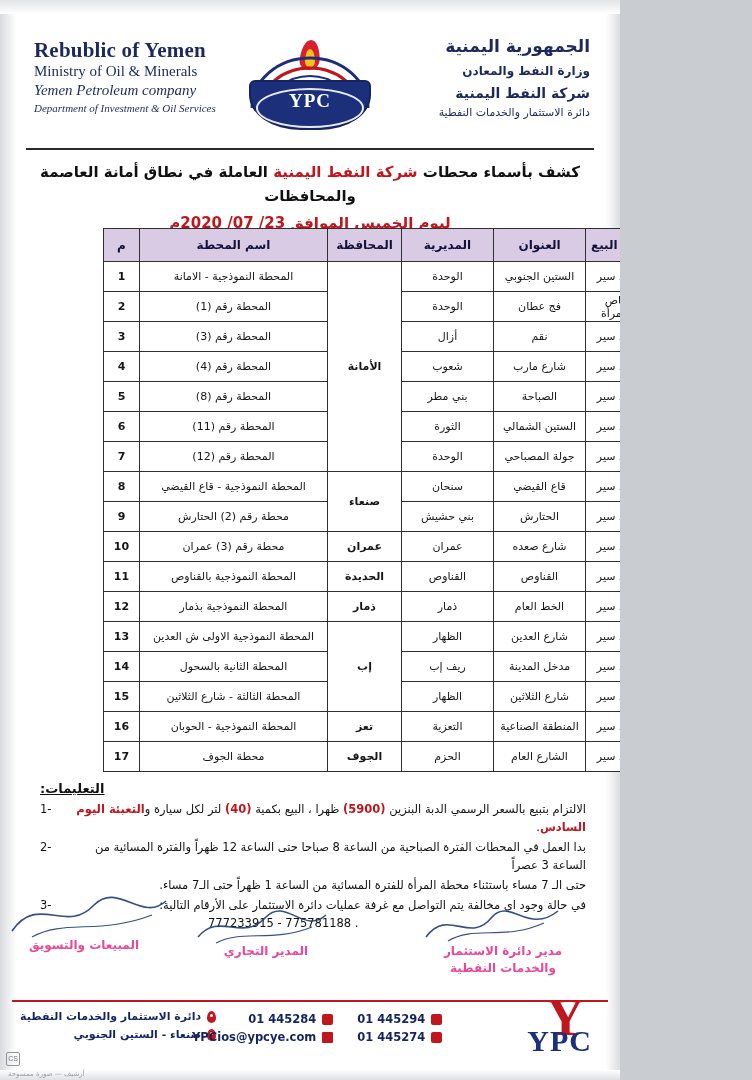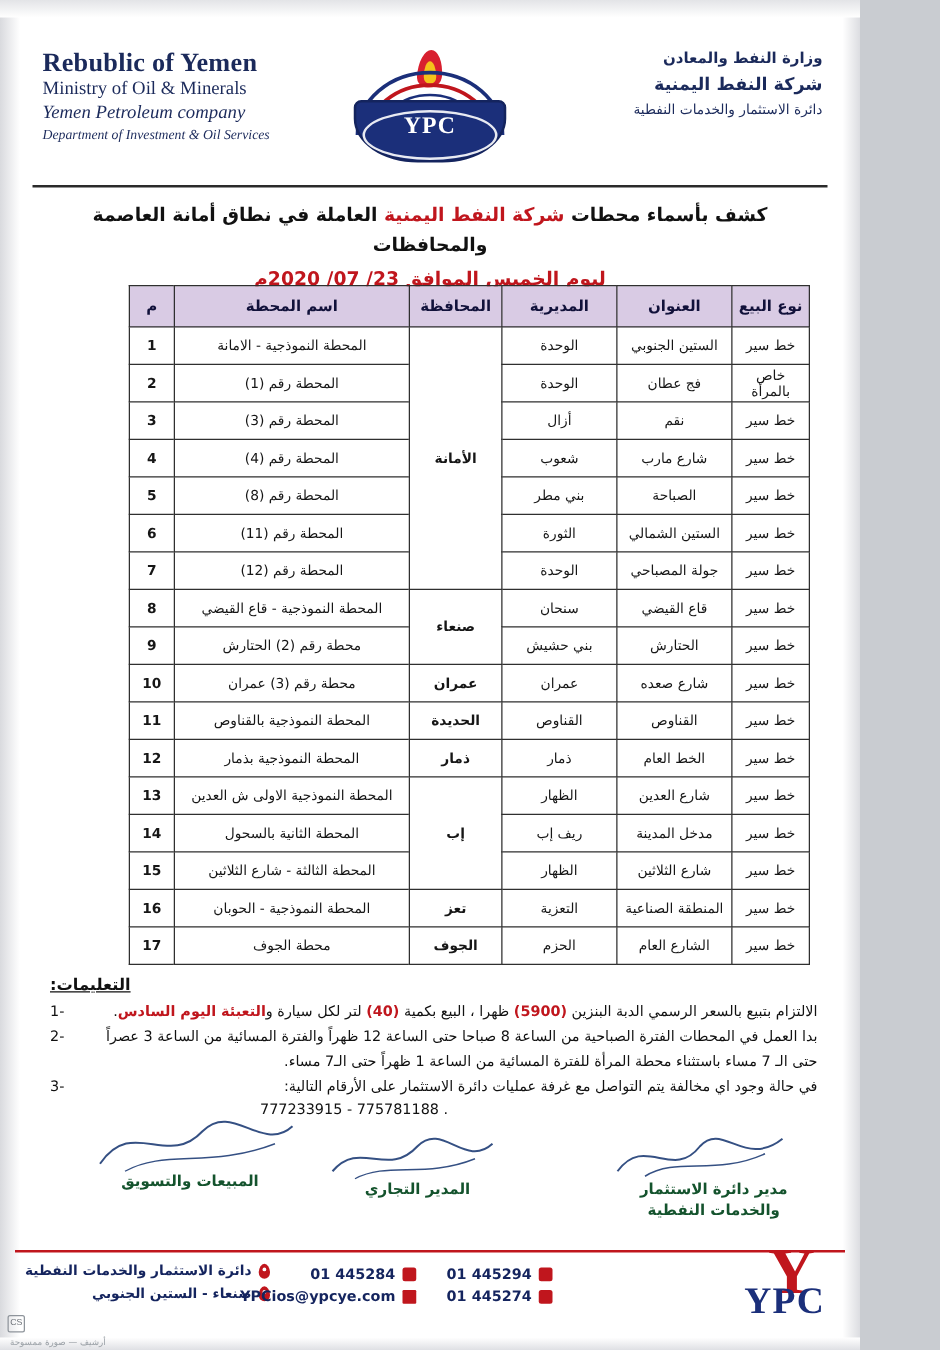--- a/index.html
+++ b/index.html
@@ -5,21 +5,21 @@
   html, body {
     margin: 0;
     padding: 0;
     background: #c9ccd1;
   }
   body {
     font-family: "Liberation Sans", sans-serif;
   }
   .page {
     position: relative;
-    width: 688px;
+    width: 620px;
     height: 1080px;
     background: #ffffff;
     overflow: hidden;
   }
   
   .paper-edge-left {
     position: absolute;
     left: 0; top: 0; bottom: 0;
     width: 16px;
     background: linear-gradient(to right, #d9dade, #ffffff);
@@ -329,21 +329,21 @@
     right: 36px;
     height: 90px;
     direction: rtl;
   }
   .sign {
     position: absolute;
     text-align: center;
     font-family: "DejaVu Sans", sans-serif;
     font-weight: bold;
     font-size: 12px;
-    color: #14532d;
+    color: #ec4899;
     line-height: 17px;
   }
   .sign.s1 { right: 6px; top: 38px; width: 150px; }
   .sign.s2 { right: 258px; top: 38px; width: 120px; }
   .sign.s3 { right: 430px; top: 32px; width: 140px; }
   .scribble {
     position: absolute;
     opacity: .85;
   }
 
@@ -494,20 +494,21 @@
         <path d="M20 56 A50 42 0 0 1 120 56" fill="none" stroke="#c0161d" stroke-width="3"></path>
         <path d="M28 58 A42 36 0 0 1 112 58" fill="none" stroke="#1b2f7a" stroke-width="2"></path>
       </svg>
       <div class="shield">
         <div class="ring"></div>
         <div class="ypc">YPC</div>
       </div>
     </div>
 
     <div class="hdr-right">
+      <div class="ar1">الجمهورية اليمنية</div>
       <div class="ar2">وزارة النفط والمعادن</div>
       <div class="ar3">شركة النفط اليمنية</div>
       <div class="ar4">دائرة الاستثمار والخدمات النفطية</div>
     </div>
   </div>
   <div class="hdr-rule"></div>
 
   <div class="title-block">
     <div class="title-1">
       <span>كشف بأسماء محطات </span><span class="hl">شركة النفط اليمنية</span><span> العاملة في نطاق أمانة العاصمة والمحافظات</span>

